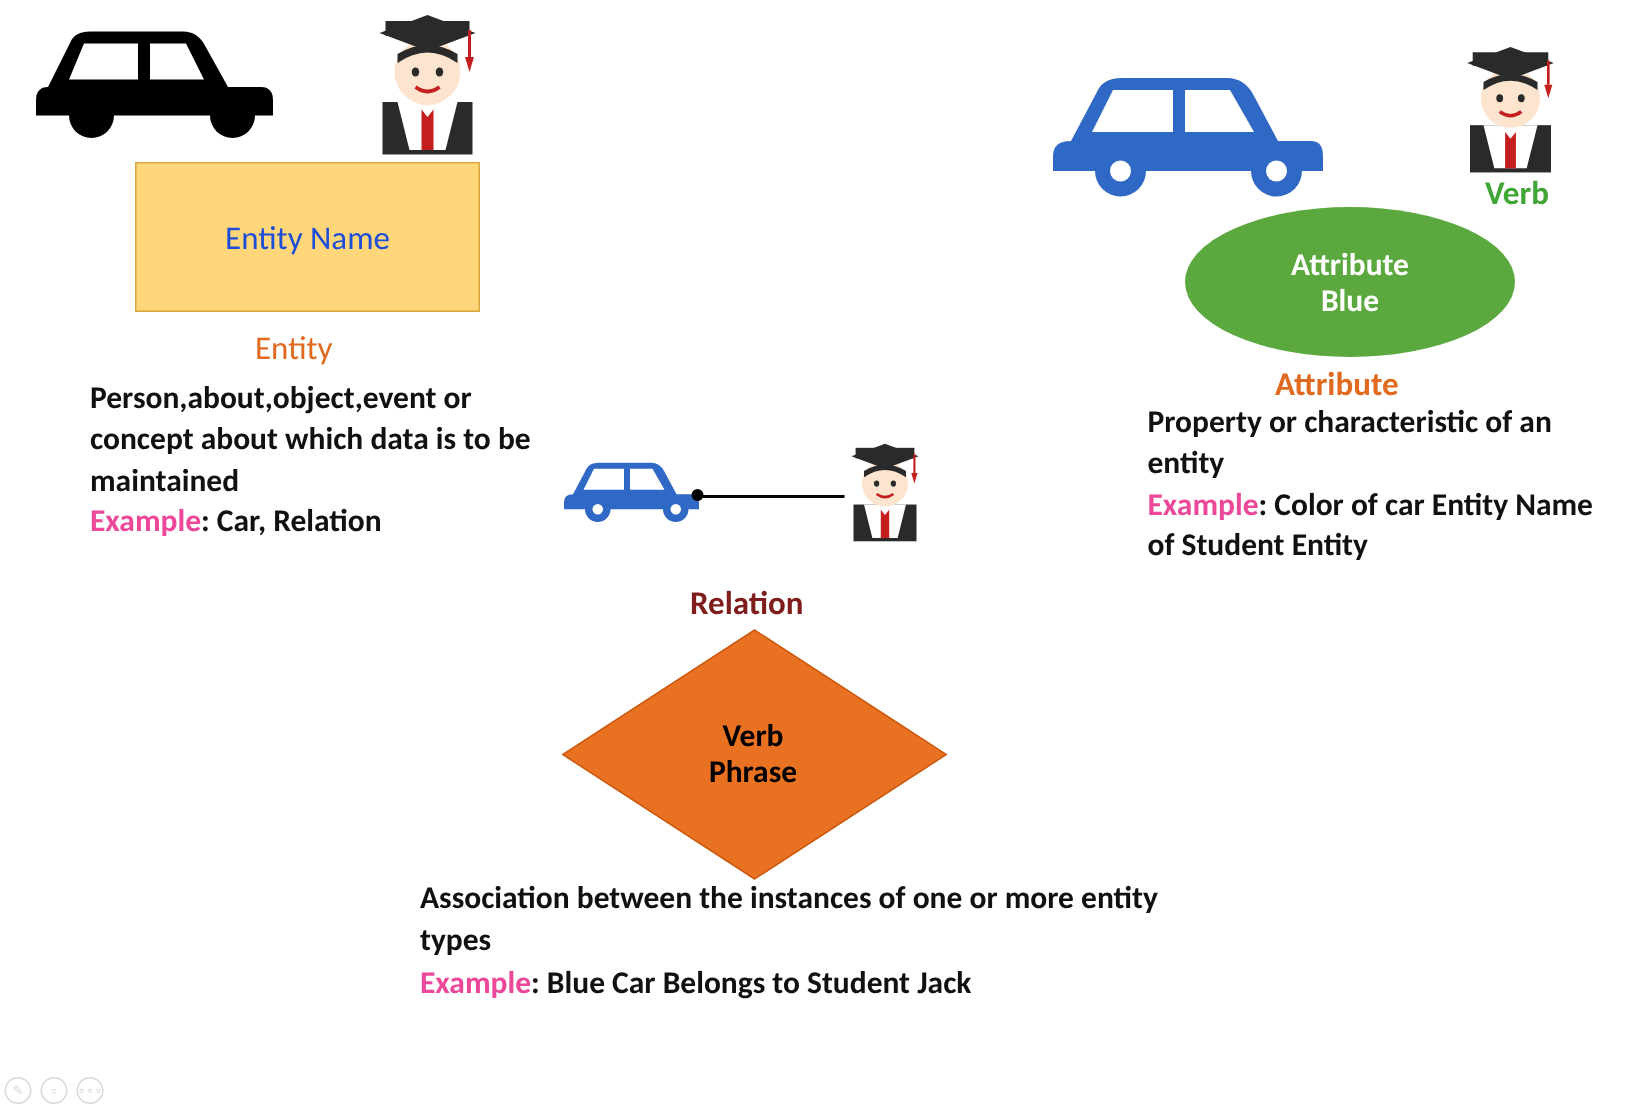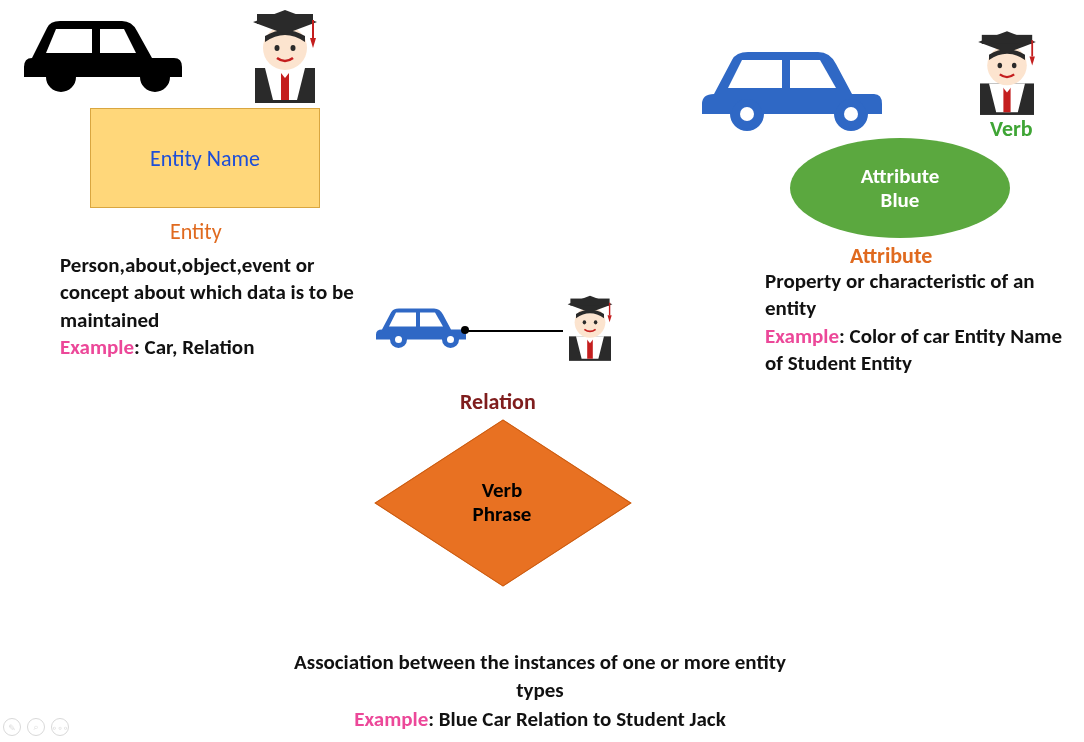--- a/index.html
+++ b/index.html
@@ -58,21 +58,21 @@
     position: absolute;
     left: 36px; top: 4px;
   }
   .relation-diamond-text {
     position: absolute;
     left: 0; top: 54px; width: 220px;
     text-align: center;
     font-size: 21px; font-weight: 700; color: #000;
     line-height: 1.15;
   }
-  .relation-desc { left: 280px; top: 648px; width: 520px; font-size: 21px; font-weight: 600; color: #111; line-height: 1.35; text-align: center; }
+  .relation-desc { left: 280px; top: 584px; width: 520px; font-size: 21px; font-weight: 600; color: #111; line-height: 1.35; }
 
   
   .black-car { left: 12px; top: 3px; }
   .blue-car-top { left: 690px; top: 36px; }
   .blue-car-rel { left: 370px; top: 298px; }
   .student-top { left: 235px; top: 0px; }
   .student-attr { left: 962px; top: 22px; }
   .student-rel { left: 555px; top: 288px; }
 
   
@@ -225,20 +225,20 @@
 <div class="relation-diamond">
   <div class="relation-diamond-shape"></div>
   <div class="relation-diamond-text">
     <span>Verb</span><br>
     <span>Phrase</span>
   </div>
 </div>
 
 <div class="abs relation-desc">
   <span>Association between the instances of one or more entity types</span><br>
-  <span class="entity-example-label">Example</span><span>: Blue Car Relation to Student Jack</span>
+  <span class="entity-example-label">Example</span><span>: Blue Car Belongs to Student Jack</span>
 </div>
 
 <div class="abs bottom-icons">
   <div class="bottom-icon">✎</div>
   <div class="bottom-icon">⌕</div>
   <div class="bottom-icon">∘∘∘</div>
 </div>
 
 </body></html>

